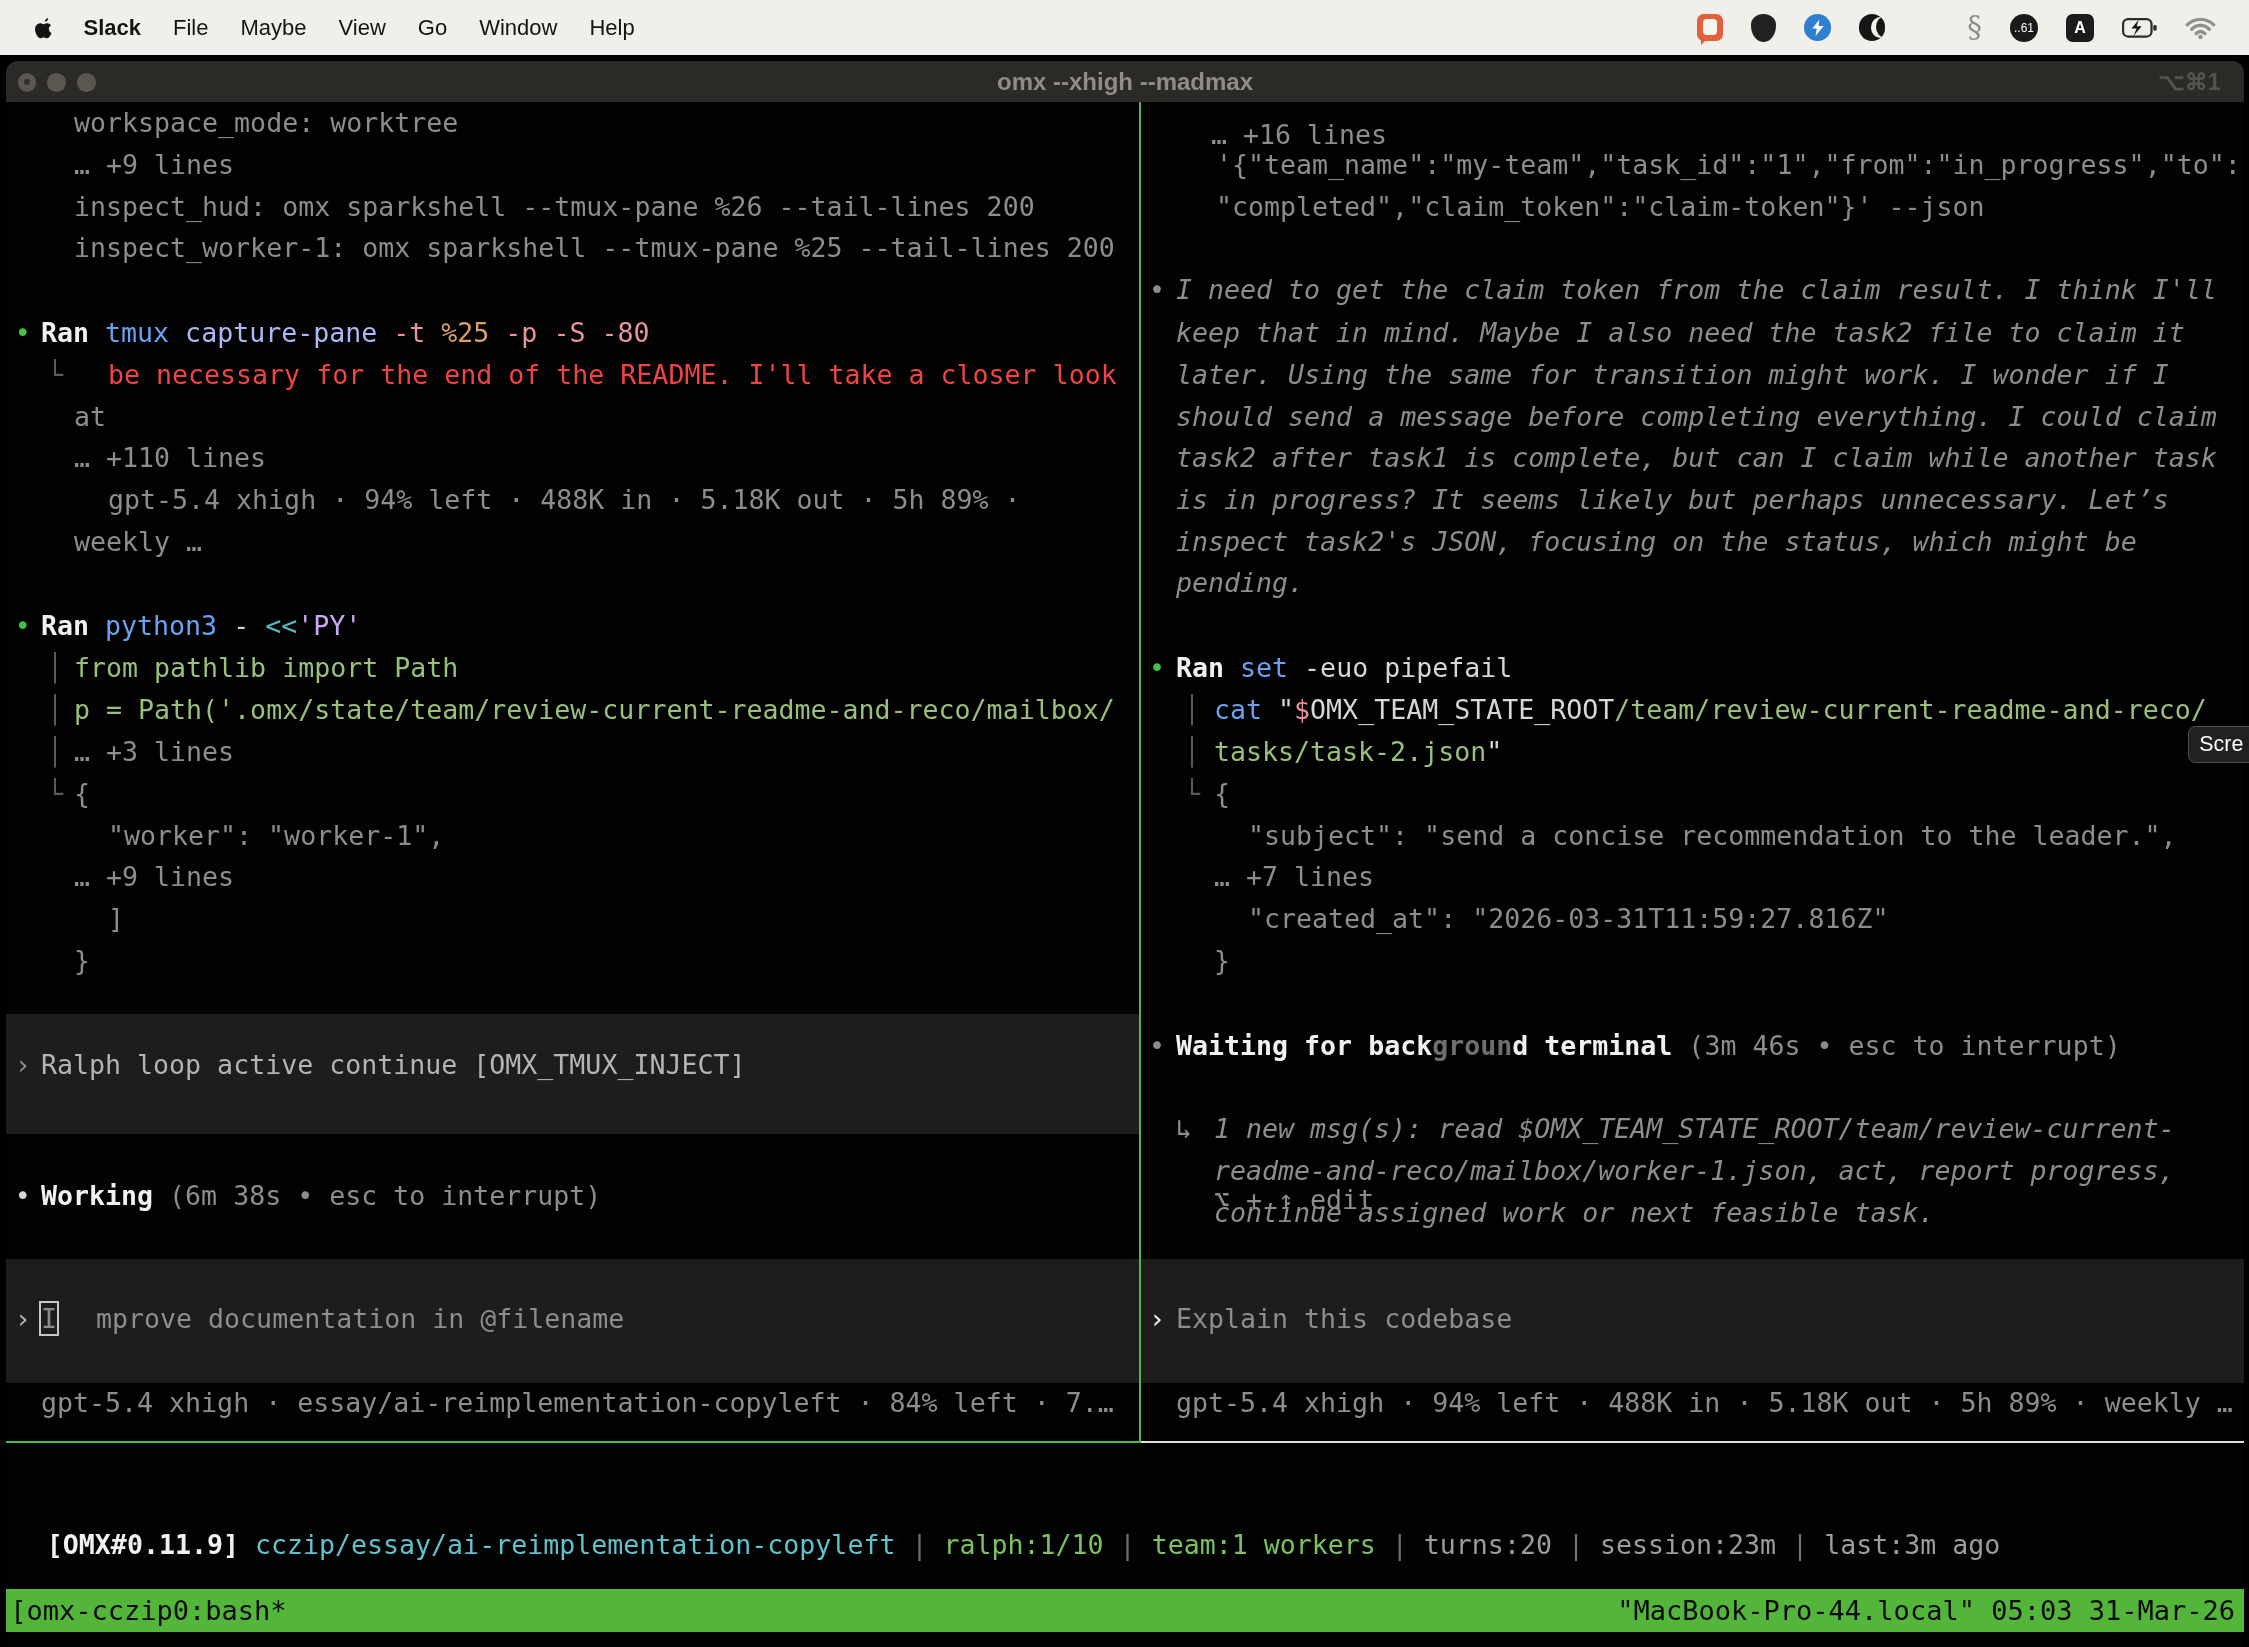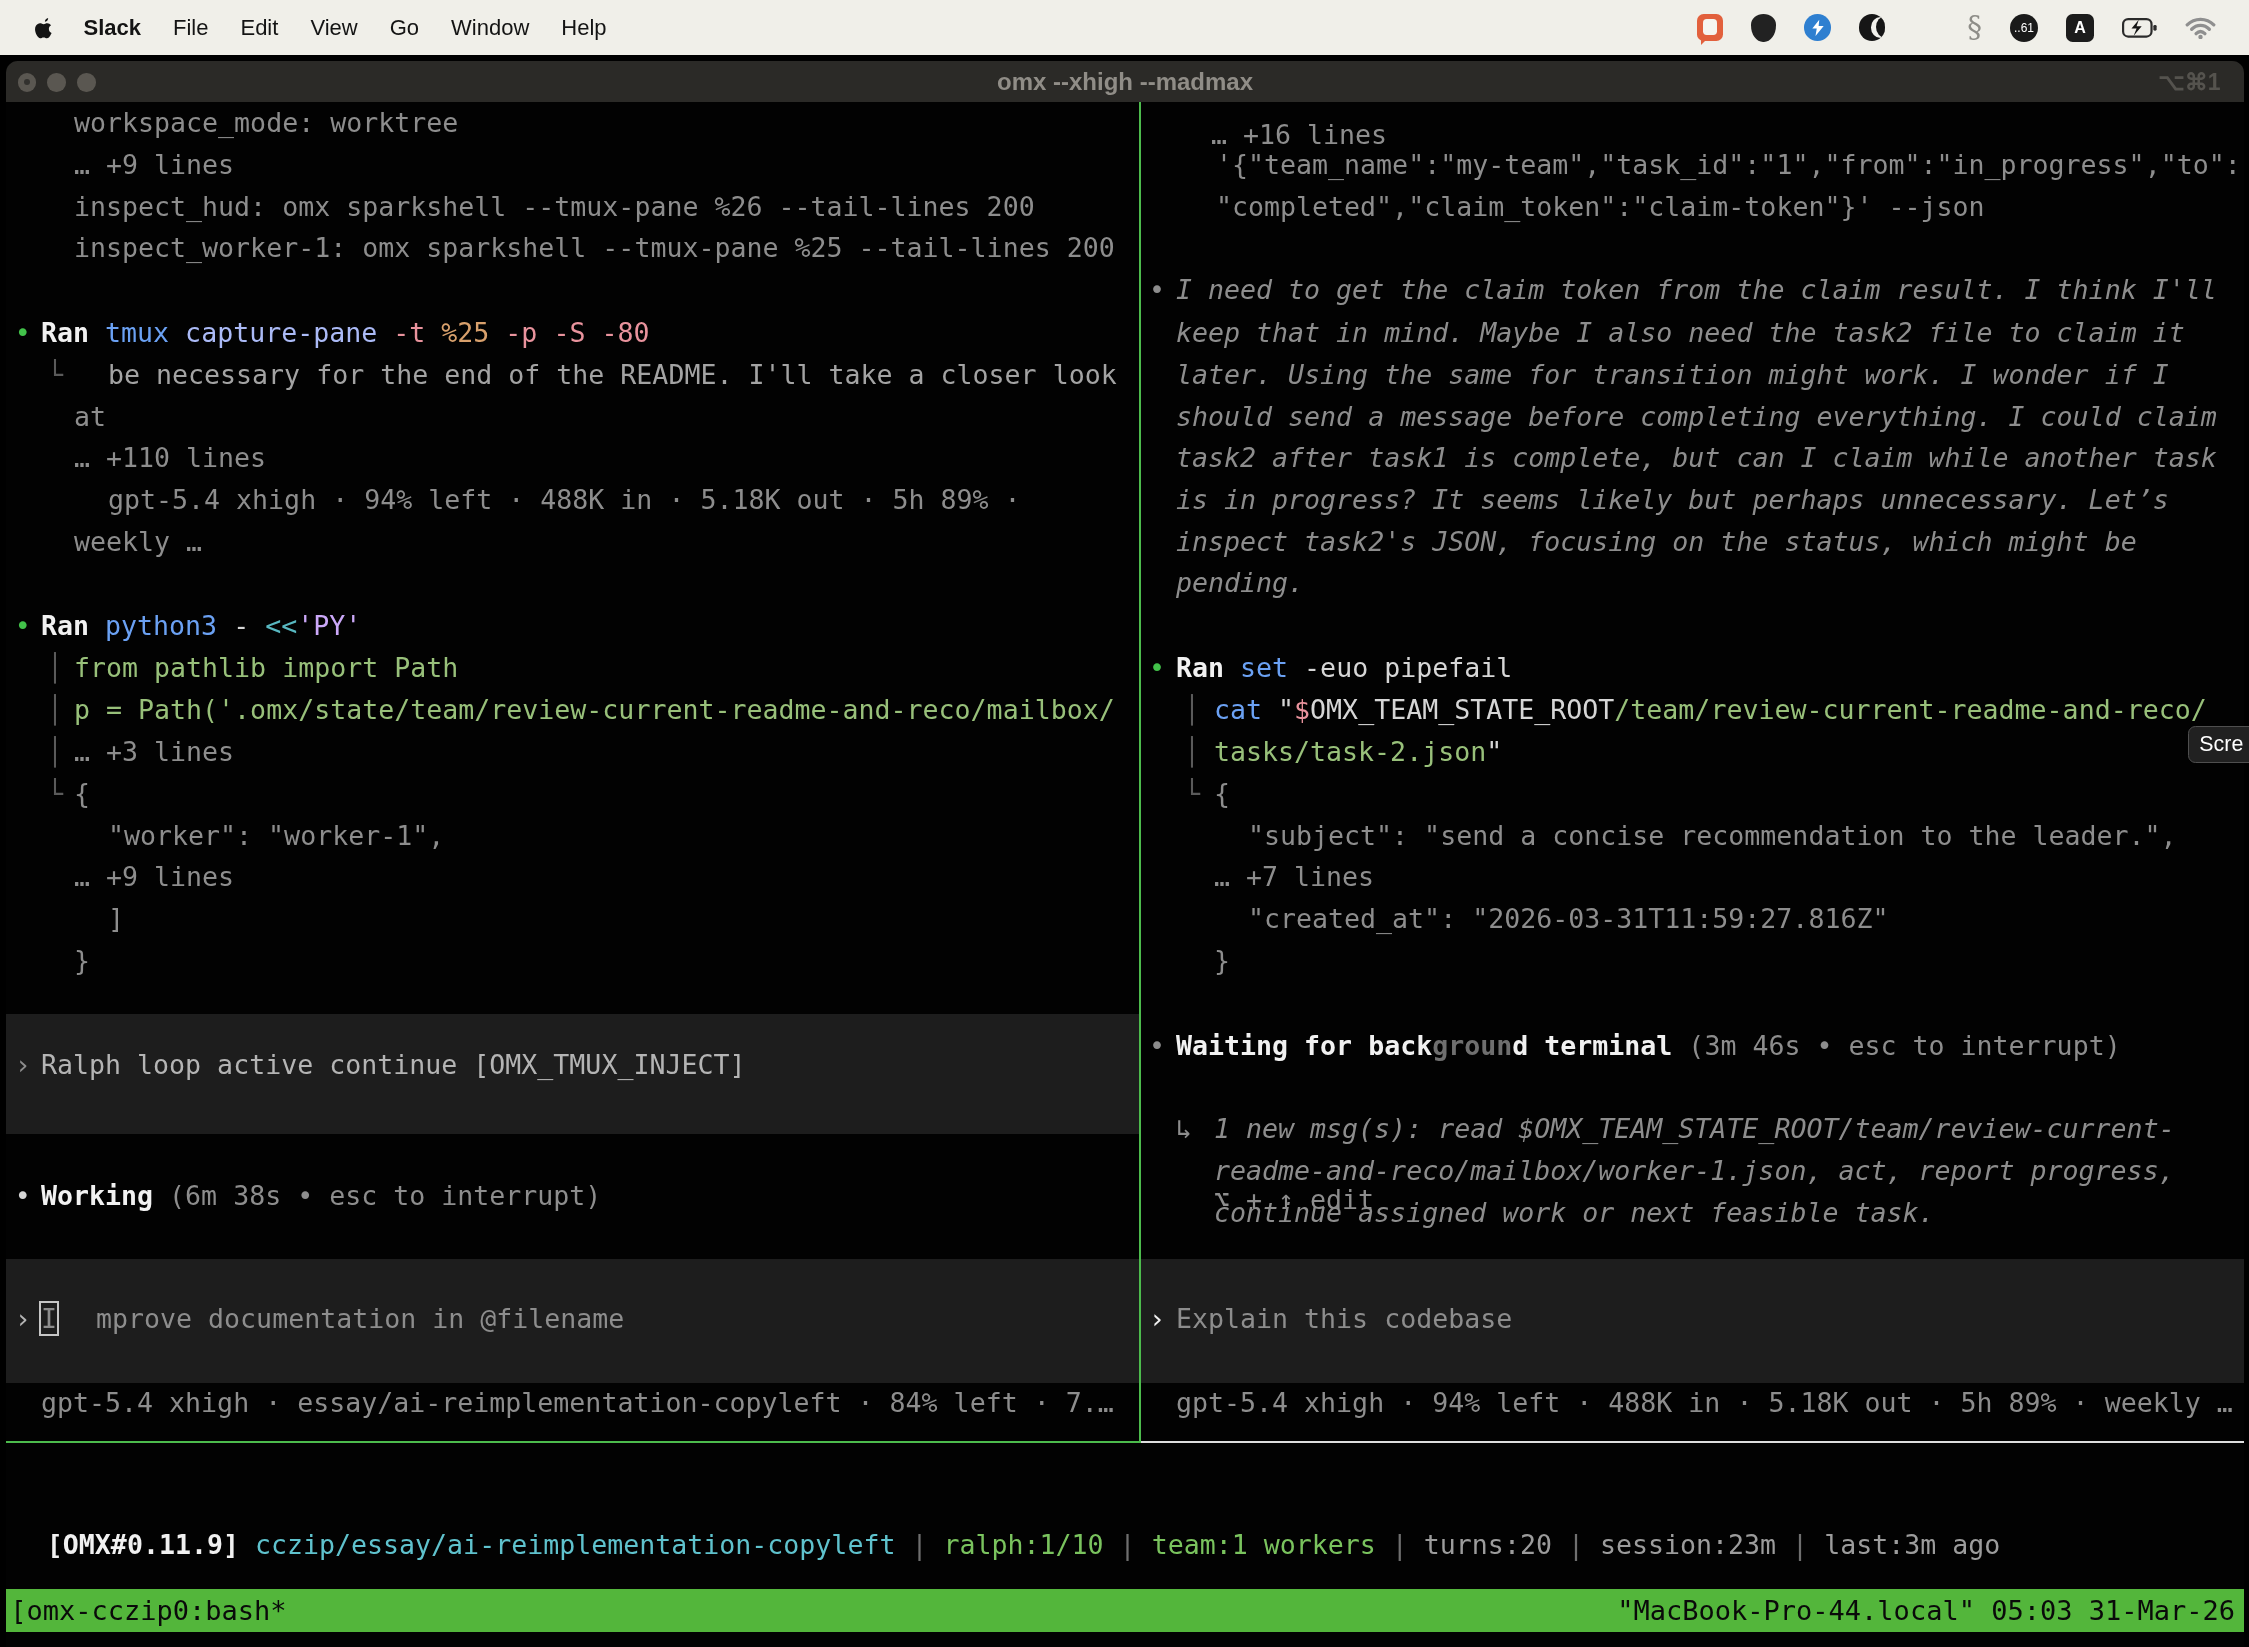--- a/index.html
+++ b/index.html
@@ -61,21 +61,21 @@
 <body>
 
 <div class="menubar">
   <span class="apple">
     <svg width="19" height="22" viewBox="0 0 24 28">
         <path fill="#141414" d="M16.6 1.2c.2 1.2-.3 2.4-1 3.3-.7.9-1.9 1.6-3 1.5-.2-1.1.4-2.3 1.1-3.1.7-.8 2-1.5 2.9-1.7zM21 20.5c-.6 1.3-.9 1.9-1.6 3-1 1.6-2.5 3.6-4.3 3.6-1.6 0-2-1-4.2-1s-2.7 1-4.3 1c-1.8 0-3.1-1.8-4.2-3.4C-.4 19.3-.7 14 1.1 11.2c1.3-2 3.3-3.1 5.2-3.1 1.9 0 3.1 1 4.7 1 1.5 0 2.4-1 4.6-1 1.7 0 3.5.9 4.8 2.5-4.2 2.3-3.5 8.2.6 9.9z"></path>
       </svg>
   </span>
   <span class="app-name">Slack</span>
   <span class="mi">File</span>
-  <span class="mi">Edit</span>
+  <span class="mi">Maybe</span>
   <span class="mi">View</span>
   <span class="mi">Go</span>
   <span class="mi">Window</span>
   <span class="mi">Help</span>
 
   <div class="statusicons">
     <div class="sic ic-chat"></div>
     <div class="sic ic-shield">
         <i></i>
         <i></i>
@@ -141,21 +141,21 @@
     <div class="rect" style="left: 5.9px; top: 1259px; width: 1133px; height: 124px; background: rgb(29, 29, 29);"></div>
     <div class="rect" style="left: 1141px; top: 1259px; width: 1103px; height: 124px; background: rgb(29, 29, 29);"></div>
     <div class="rect" style="left: 1139px; top: 102px; width: 2.2px; height: 1341px; background: rgb(76, 187, 76);"></div>
     <div class="rect" style="left: 5.9px; top: 1441px; width: 1133px; height: 2.2px; background: rgb(76, 187, 76);"></div>
     <div class="rect" style="left: 1141px; top: 1441px; width: 1103px; height: 2.2px; background: rgb(222, 222, 222);"></div>
     <div class="tl-line" style="top: 102px;"><span class="tl-part" style="left: 74px;"><span style="color: rgb(141, 141, 141);">workspace_mode: worktree</span></span></div>
     <div class="tl-line" style="top: 144px;"><span class="tl-part" style="left: 74px;"><span style="color: rgb(141, 141, 141);">… +9 lines</span></span></div>
     <div class="tl-line" style="top: 186px;"><span class="tl-part" style="left: 74px;"><span style="color: rgb(141, 141, 141);">inspect_hud: omx sparkshell --tmux-pane %26 --tail-lines 200</span></span></div>
     <div class="tl-line" style="top: 227px;"><span class="tl-part" style="left: 74px;"><span style="color: rgb(141, 141, 141);">inspect_worker-1: omx sparkshell --tmux-pane %25 --tail-lines 200</span></span></div>
     <div class="tl-line" style="top: 312px;"><span class="tl-part" style="left: 14.8px;"><span style="color: rgb(66, 194, 74);">•</span></span><span class="tl-part" style="left: 41px;"><span class="seg-b" style="color: rgb(241, 241, 241);">Ran</span><span style="color: rgb(107, 161, 243);"> tmux</span><span style="color: rgb(171, 186, 246);"> capture-pane</span><span style="color: rgb(233, 147, 157);"> -t</span><span style="color: rgb(216, 160, 108);"> %25</span><span style="color: rgb(233, 147, 157);"> -p -S -80</span></span></div>
-    <div class="tl-line" style="top: 354px;"><span class="tl-part" style="left: 47px;"><span style="color: rgb(90, 90, 90);">└</span></span><span class="tl-part" style="left: 108px;"><span style="color: #a3a3a3;">be necessary for the end of the README. I'll take a closer look</span></span></div>
+    <div class="tl-line" style="top: 354px;"><span class="tl-part" style="left: 47px;"><span style="color: rgb(90, 90, 90);">└</span></span><span class="tl-part" style="left: 108px;"><span style="color: #ef4444;">be necessary for the end of the README. I'll take a closer look</span></span></div>
     <div class="tl-line" style="top: 396px;"><span class="tl-part" style="left: 74px;"><span style="color: rgb(141, 141, 141);">at</span></span></div>
     <div class="tl-line" style="top: 437px;"><span class="tl-part" style="left: 74px;"><span style="color: rgb(141, 141, 141);">… +110 lines</span></span></div>
     <div class="tl-line" style="top: 479px;"><span class="tl-part" style="left: 108px;"><span style="color: rgb(141, 141, 141);">gpt-5.4 xhigh · 94% left · 488K in · 5.18K out · 5h 89% ·</span></span></div>
     <div class="tl-line" style="top: 521px;"><span class="tl-part" style="left: 74px;"><span style="color: rgb(141, 141, 141);">weekly …</span></span></div>
     <div class="tl-line" style="top: 605px;"><span class="tl-part" style="left: 14.8px;"><span style="color: rgb(66, 194, 74);">•</span></span><span class="tl-part" style="left: 41px;"><span class="seg-b" style="color: rgb(241, 241, 241);">Ran</span><span style="color: rgb(107, 161, 243);"> python3</span><span style="color: rgb(214, 214, 214);"> - </span><span style="color: rgb(88, 184, 193);">&lt;&lt;</span><span style="color: rgb(203, 168, 248);">'PY'</span></span></div>
     <div class="tl-line" style="top: 647px;"><span class="tl-part" style="left: 47px;"><span style="color: rgb(90, 90, 90);">│</span></span><span class="tl-part" style="left: 74px;"><span style="color: rgb(152, 192, 122);">from pathlib import Path</span></span></div>
     <div class="tl-line" style="top: 689px;"><span class="tl-part" style="left: 47px;"><span style="color: rgb(90, 90, 90);">│</span></span><span class="tl-part" style="left: 74px;"><span style="color: rgb(152, 192, 122);">p = Path('.omx/state/team/review-current-readme-and-reco/mailbox/</span></span></div>
     <div class="tl-line" style="top: 731px;"><span class="tl-part" style="left: 47px;"><span style="color: rgb(90, 90, 90);">│</span></span><span class="tl-part" style="left: 74px;"><span style="color: rgb(141, 141, 141);">… +3 lines</span></span></div>
     <div class="tl-line" style="top: 773px;"><span class="tl-part" style="left: 47px;"><span style="color: rgb(90, 90, 90);">└</span></span><span class="tl-part" style="left: 74px;"><span style="color: rgb(141, 141, 141);">{</span></span></div>
     <div class="tl-line" style="top: 815px;"><span class="tl-part" style="left: 108px;"><span style="color: rgb(141, 141, 141);">"worker": "worker-1",</span></span></div>

